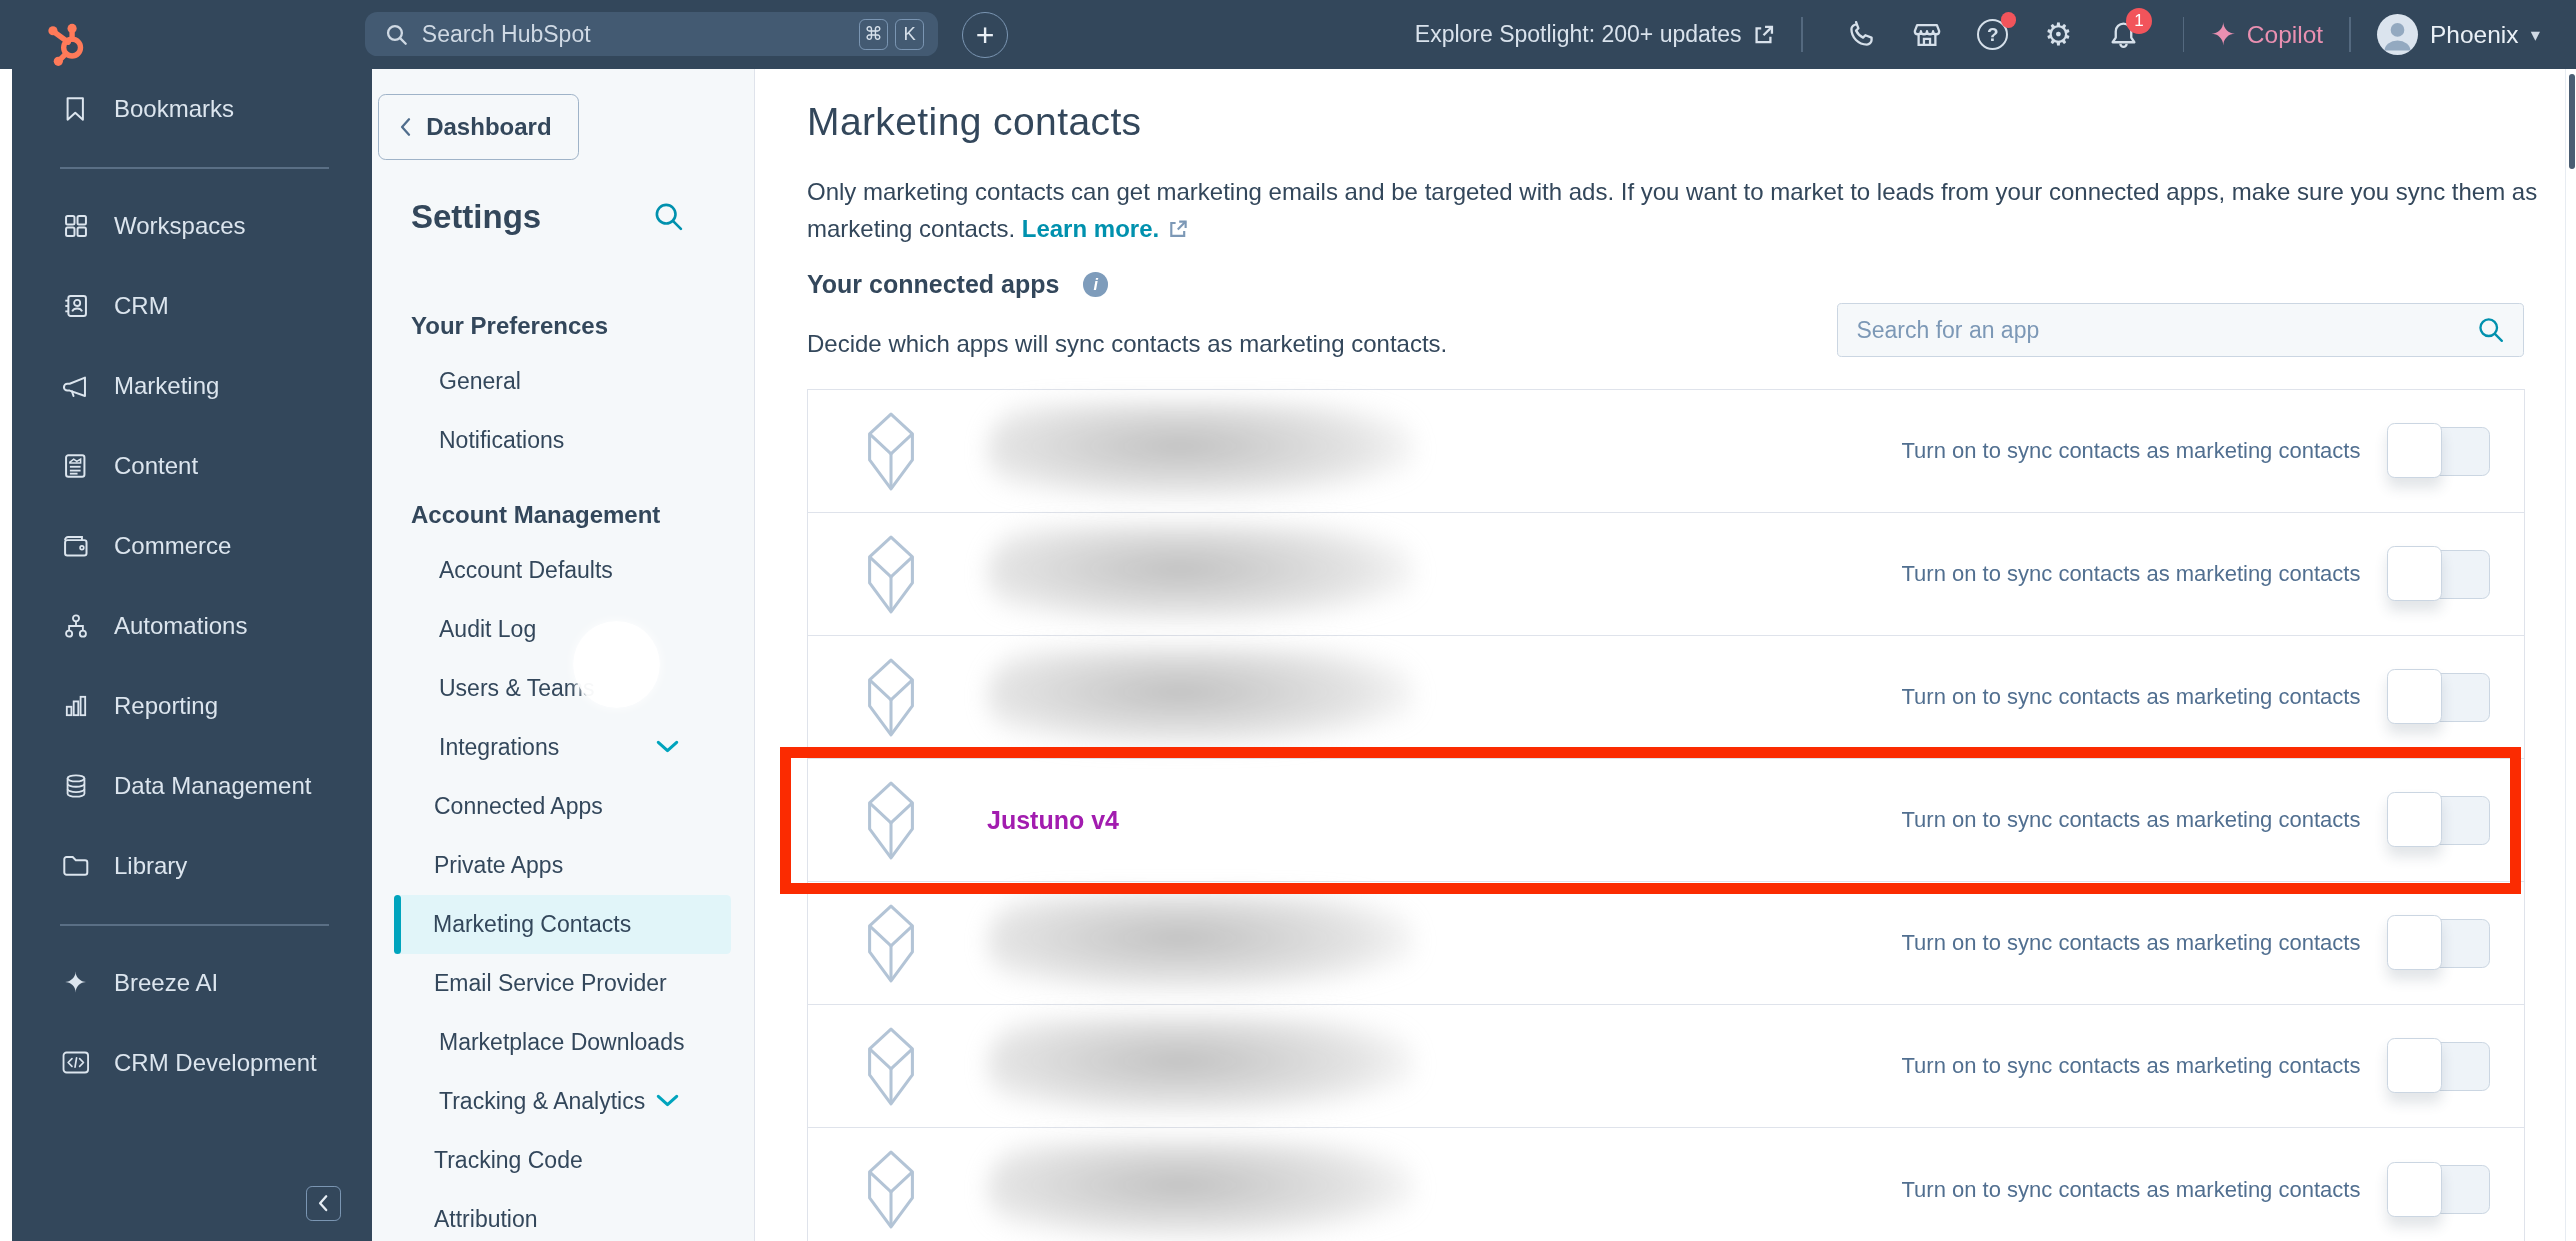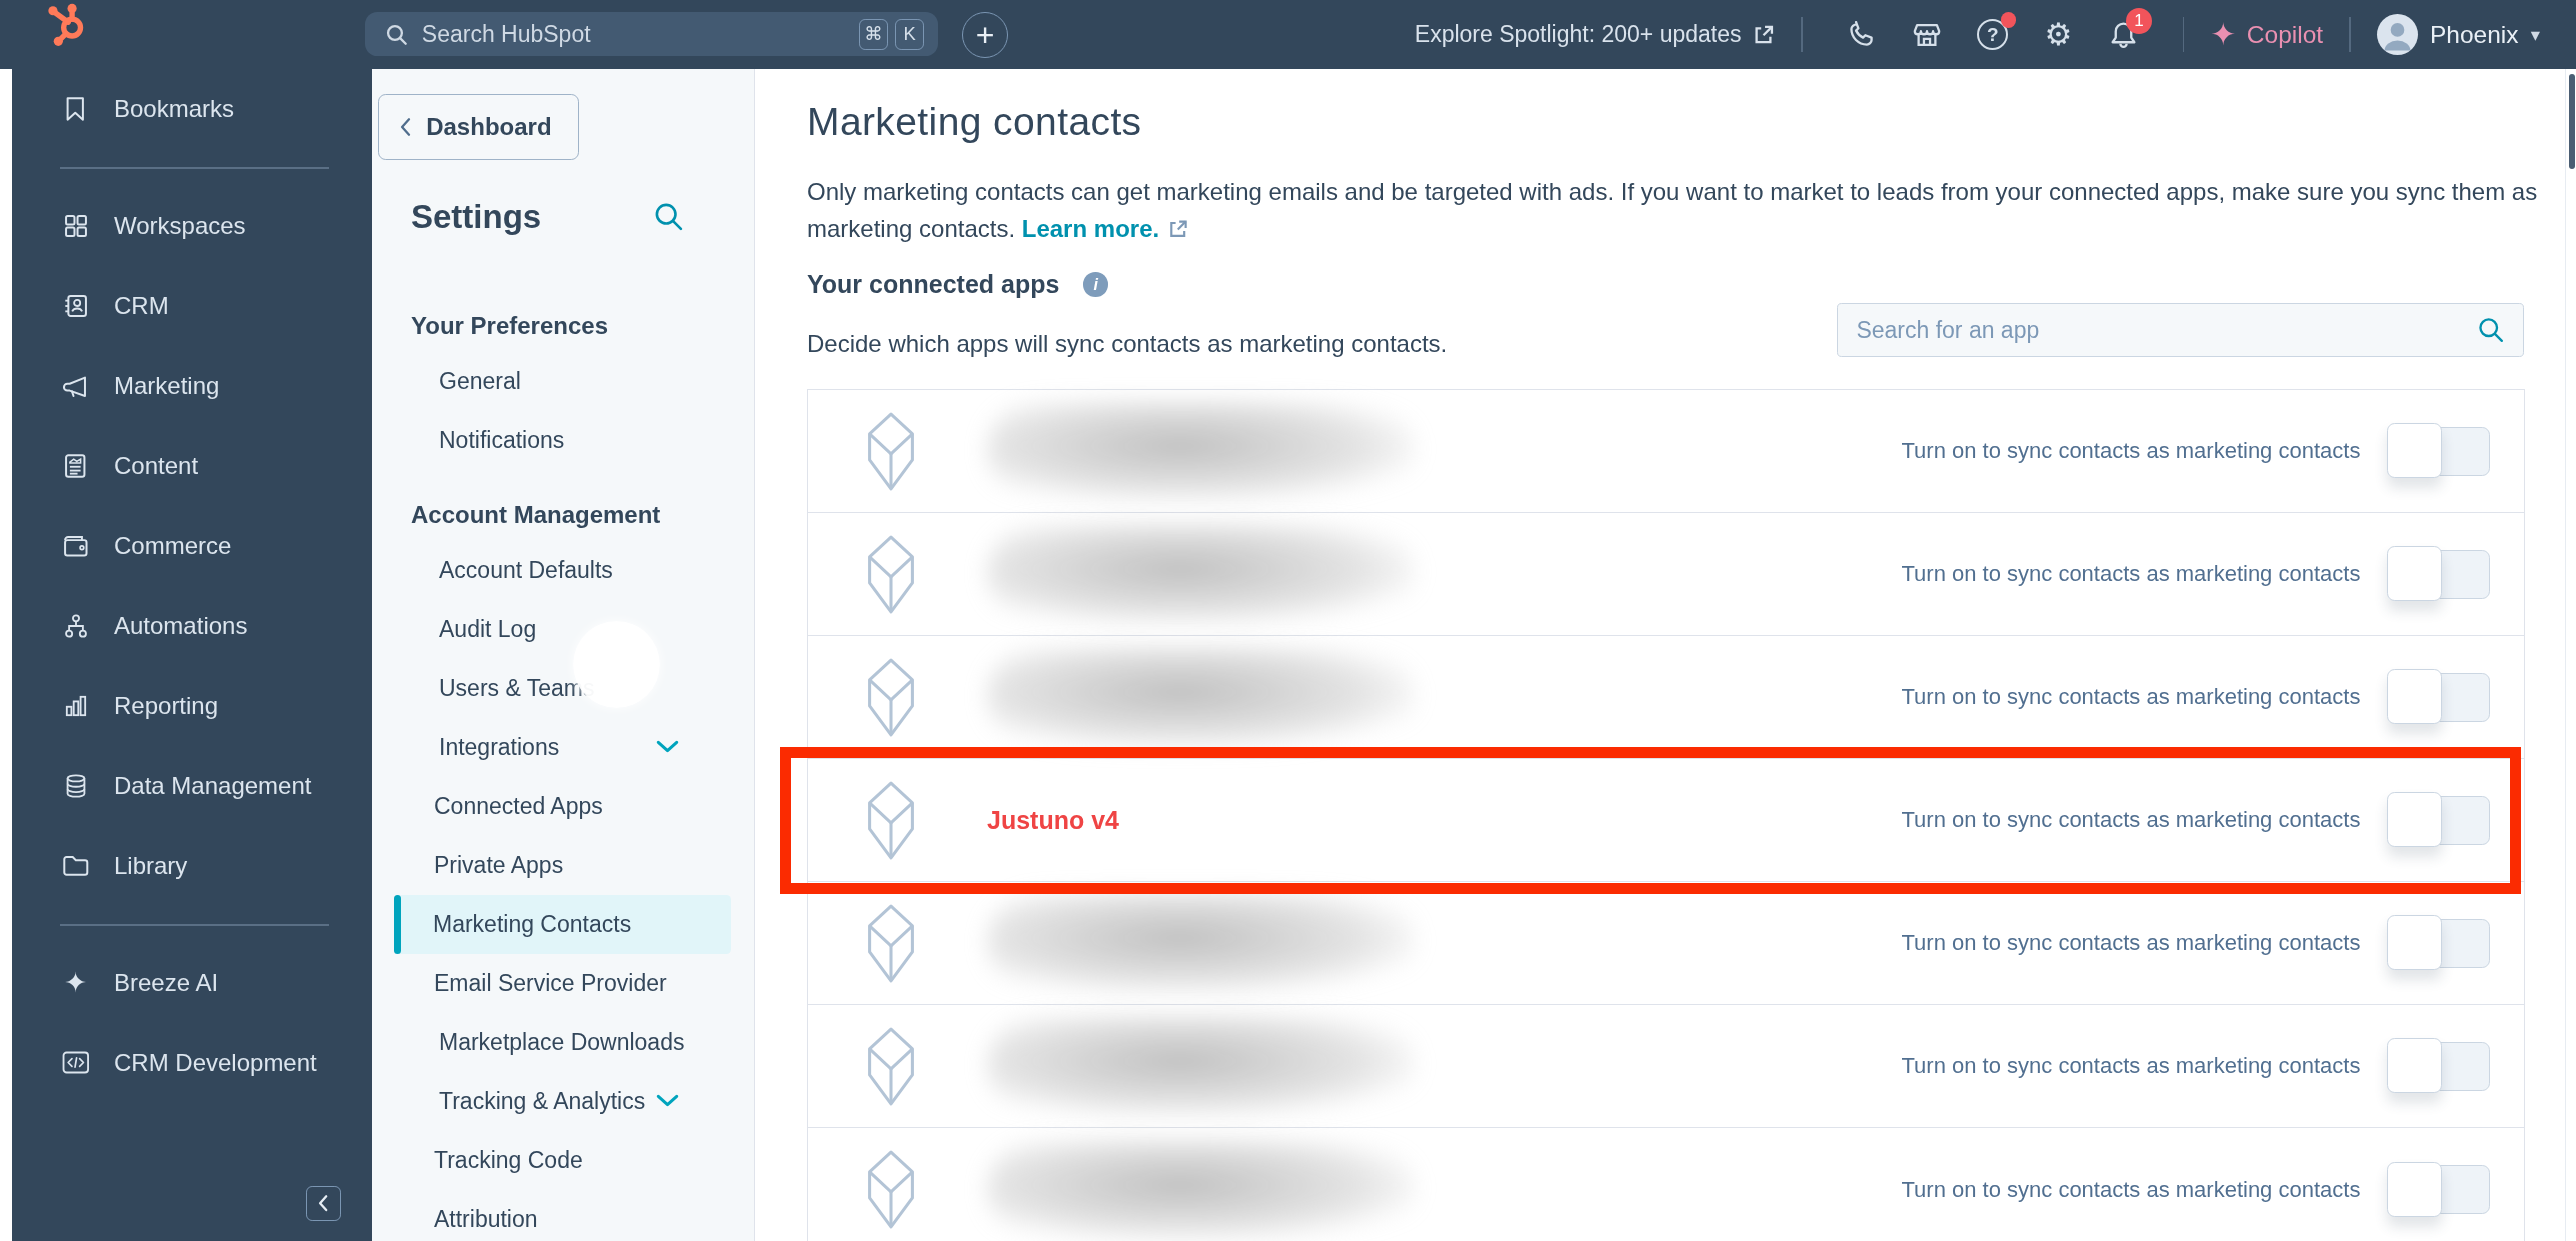--- a/index.html
+++ b/index.html
@@ -1,21 +1,21 @@
 <!DOCTYPE html>
 <html style="font-size:12.3px"><head>
 <meta charset="utf-8">
 <style>
   * { margin:0; padding:0; box-sizing:border-box; }
   html,body { width:2576px; height:1241px; }
   body { font-family:"Liberation Sans", sans-serif; background:#fff; overflow:hidden; }
   #app { position:relative; width:2576px; height:1241px; overflow:hidden; background:#fff; }
 
   
-  .topbar { position:absolute; left:0; top:0; width:2576px; height:69px; background:#33475b; display:flex; align-items:flex-start; z-index:50; }
+  .topbar { position:absolute; left:0; top:0; width:2576px; height:69px; background:#33475b; display:flex; align-items:flex-end; z-index:50; }
   .logo { width:49px; height:49px; margin-left:43px; flex:0 0 auto; }
   .hs-search { position:absolute; left:365px; top:12.3px; width:573px; height:44px; background:#435a72; border-radius:12.3px; display:flex; align-items:center; padding:0 13.8px 0 20px; }
   .hs-search svg { flex:0 0 auto; }
   .hs-search input { flex:1; background:transparent; border:none; outline:none; color:#eaf0f6; font-size:23px; margin-left:13.8px; font-family:inherit; }
   .hs-search input::placeholder { color:#cfd9e4; }
   .keycaps { display:flex; gap:6.9px; }
   .keycap { min-width:29px; height:31px; border:1.5px solid #7b96b3; border-radius:6.1px; color:#d6e0ea; font-size:18.4px; display:flex; align-items:center; justify-content:center; padding:0 4.6px; }
   .add-btn { position:absolute; left:962px; top:11.5px; width:46px; height:46px; border-radius:50%; border:1.5px solid #7b96b3; background:transparent; color:#eaf0f6; font-size:32px; font-weight:300; line-height:1; display:flex; align-items:center; justify-content:center; cursor:pointer; }
   .tb-right { position:absolute; right:0; top:0; height:69px; display:flex; align-items:center; padding-right:36px; }
   .explore { display:flex; align-items:center; gap:10.7px; color:#d9e2ec; font-size:23px; cursor:pointer; }
@@ -70,21 +70,21 @@
   .app-search { position:absolute; left:1082px; top:234px; width:687px; height:54px; background:#f5f8fa; border:0.8px solid #cbd6e2; border-radius:4.6px; display:flex; align-items:center; padding:0 18.4px; }
   .app-search input { flex:1; border:none; outline:none; background:transparent; font-size:23px; color:#33475b; font-family:inherit; }
   .app-search input::placeholder { color:#7c98b6; }
 
   .app-list { position:absolute; left:52px; top:320px; width:1718px; border:0.8px solid #dfe3eb; background:#fff; }
   .app-row { height:123px; display:flex; align-items:center; border-bottom:0.8px solid #dfe3eb; background:#fff; }
   .app-row:last-child { border-bottom:none; }
   .cube { margin-left:59px; flex:0 0 auto; }
   .app-name-zone { margin-left:72px; flex:1; display:flex; align-items:center; }
   .app-blur { width:429px; height:100px; border-radius:54px; background:radial-gradient(ellipse at 45% 45%, rgba(140,140,140,0.55), rgba(185,185,185,0.38) 55%, rgba(230,230,230,0) 78%); filter:blur(10.7px); }
-  .app-name { font-size:25px; font-weight:700; color:#ef4444; }
+  .app-name { font-size:25px; font-weight:700; color:#a21caf; }
   .sync-label { font-size:22px; color:#516f90; margin-right:27.6px; white-space:nowrap; }
   .toggle { position:relative; width:102px; height:49px; margin-right:34px; flex:0 0 auto; cursor:pointer; }
   .toggle .track { position:absolute; inset:0; background:#eef3f8; border:1.5px solid #cbd6e2; border-radius:7.7px; }
   .toggle .knob { position:absolute; left:-1.5px; top:-3.1px; width:55px; height:55px; background:#fff; border:1.5px solid #cbd6e2; border-radius:7.7px; box-shadow:0 9.2px 12.3px rgba(51,71,91,0.14); }
   .annotation-box { position:absolute; left:25px; top:678px; width:1741px; height:147px; border:11.5px solid #fb2b01; pointer-events:none; z-index:20; }
 
   
   .scrollbar { position:absolute; right:0; top:69px; bottom:0; width:10.7px; background:#fff; border-left:0.8px solid #e7ecf2; z-index:45; }
   .scroll-thumb { position:absolute; top:4.6px; left:2.3px; width:6.1px; height:95px; background:#4a5e73; border-radius:3.1px; }
 </style>

